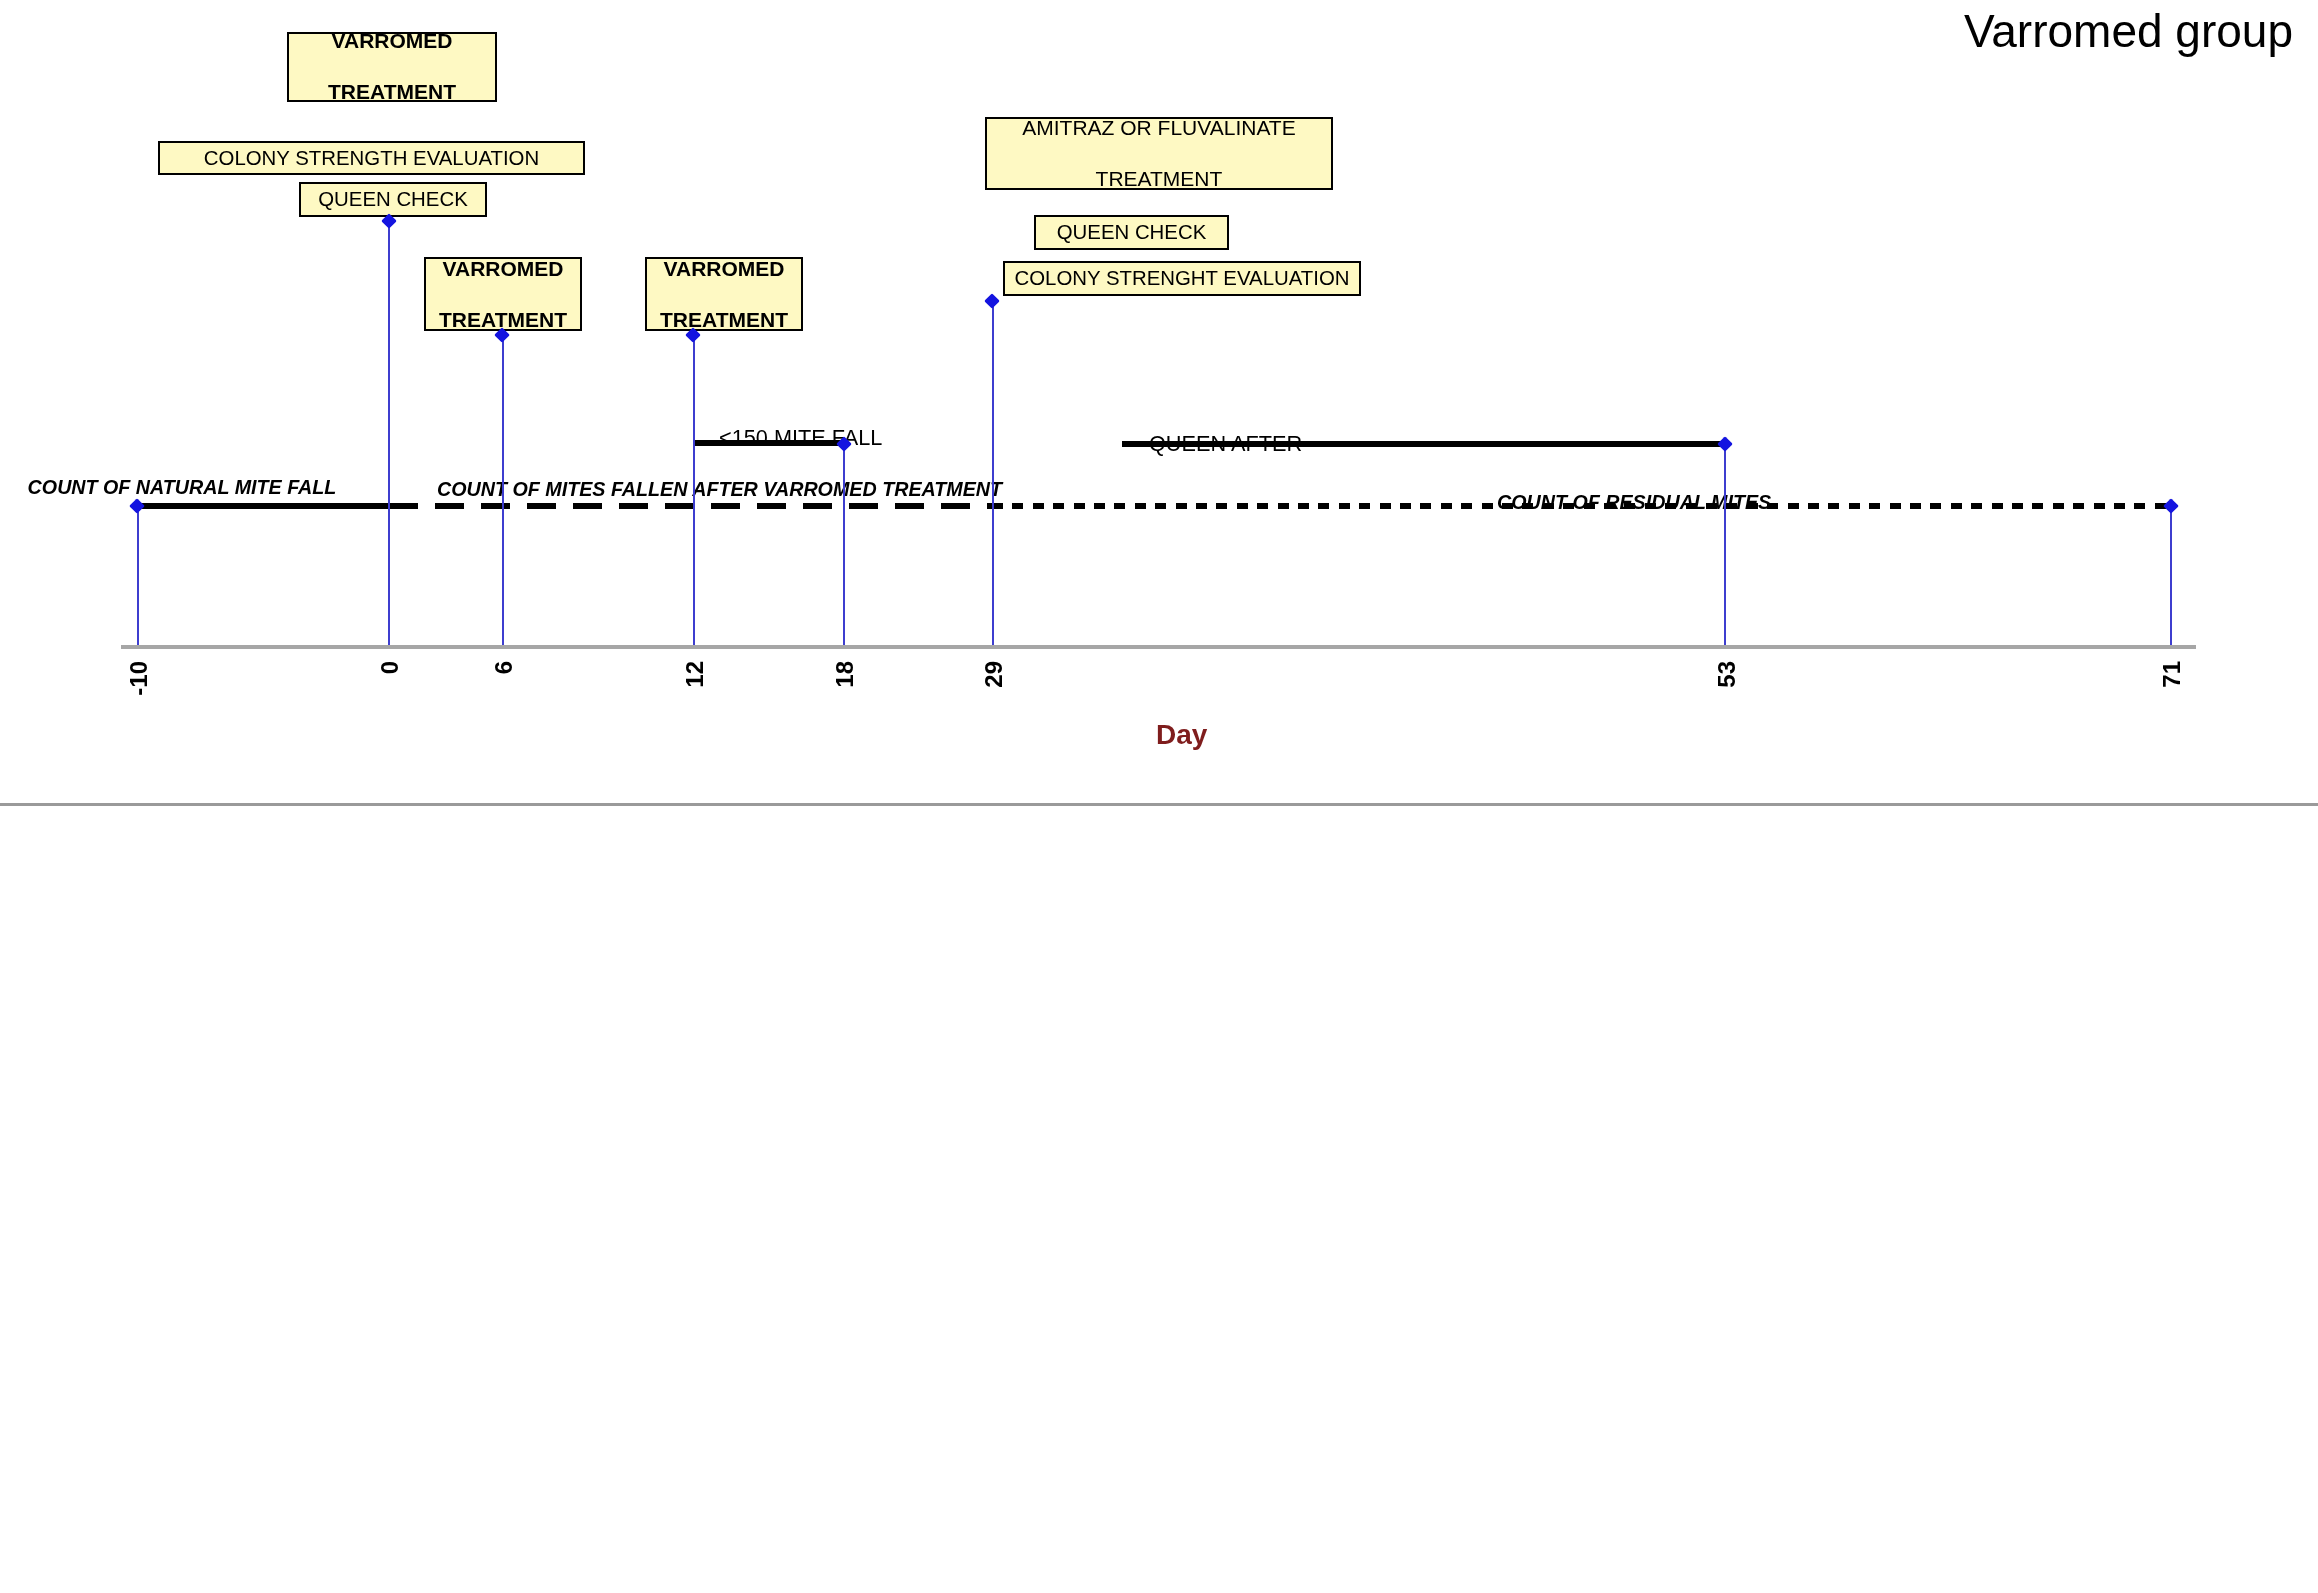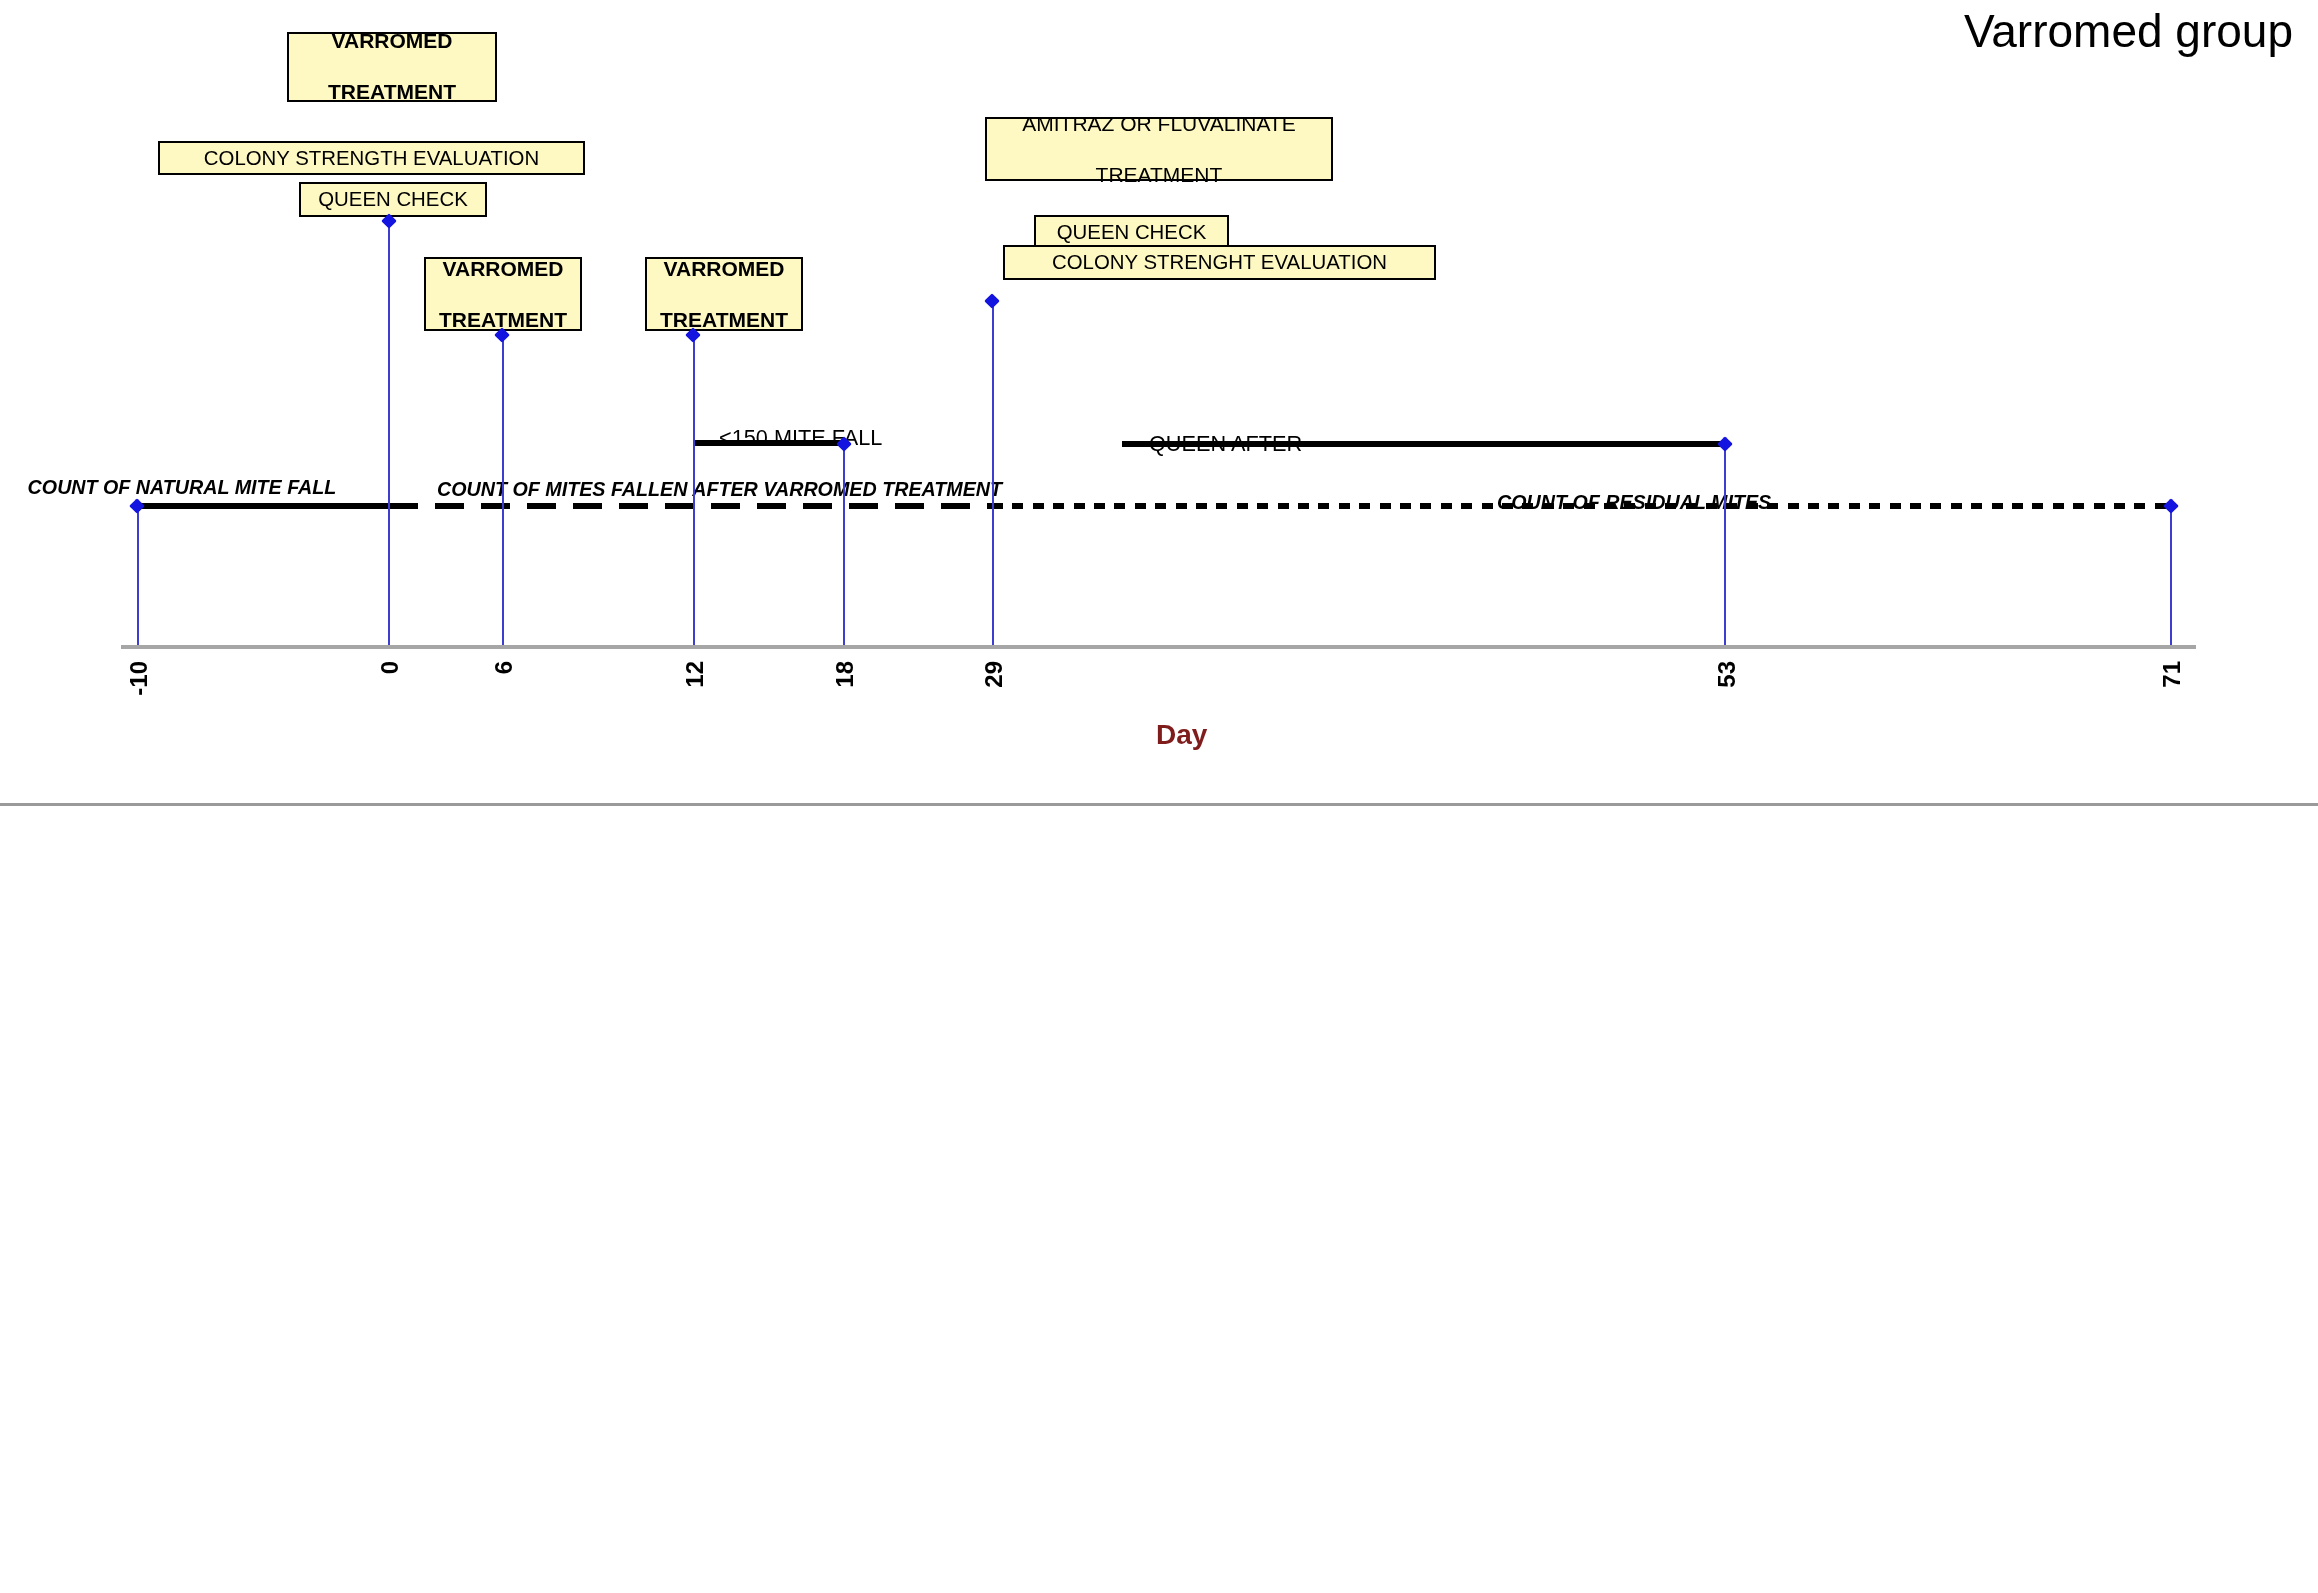--- a/index.html
+++ b/index.html
@@ -78,30 +78,30 @@
     <div class="ebox bold" style="left:424px;top:257px;width:158px;height:74px;font-size:21px;">
       <span><span>VARROMED</span><br>
             <span>TREATMENT</span></span>
     </div>
 
     <div class="ebox bold" style="left:645px;top:257px;width:158px;height:74px;font-size:21px;">
       <span><span>VARROMED</span><br>
             <span>TREATMENT</span></span>
     </div>
 
-    <div class="ebox" style="left:985px;top:117px;width:348px;height:64px;font-size:21px;">
+    <div class="ebox" style="left:985px;top:117px;width:348px;height:73px;font-size:21px;">
       <span><span>AMITRAZ OR FLUVALINATE</span><br>
             <span>TREATMENT</span></span>
     </div>
 
     <div class="ebox" style="left:1034px;top:215px;width:195px;height:35px;font-size:20.4px;">
       <span>QUEEN CHECK</span>
     </div>
 
-    <div class="ebox" style="left:1003px;top:245px;width:433px;height:35px;font-size:20.4px;">
+    <div class="ebox" style="left:1003px;top:261px;width:358px;height:35px;font-size:20.4px;">
       <span>COLONY STRENGHT EVALUATION</span>
     </div>
 
     <div class="bar-label" style="left:719px;top:401px;">&lt;150 MITE FALL</div>
     <div class="spanbar" style="left:693px;top:440px;width:151px;"></div>
 
     <div class="bar-label" style="left:1149px;top:407px;">QUEEN AFTER</div>
     <div class="spanbar" style="left:1122px;top:441px;width:603px;"></div>
 
     <div class="count-label" style="left:27.6px;top:476px;">COUNT OF NATURAL MITE FALL</div>

